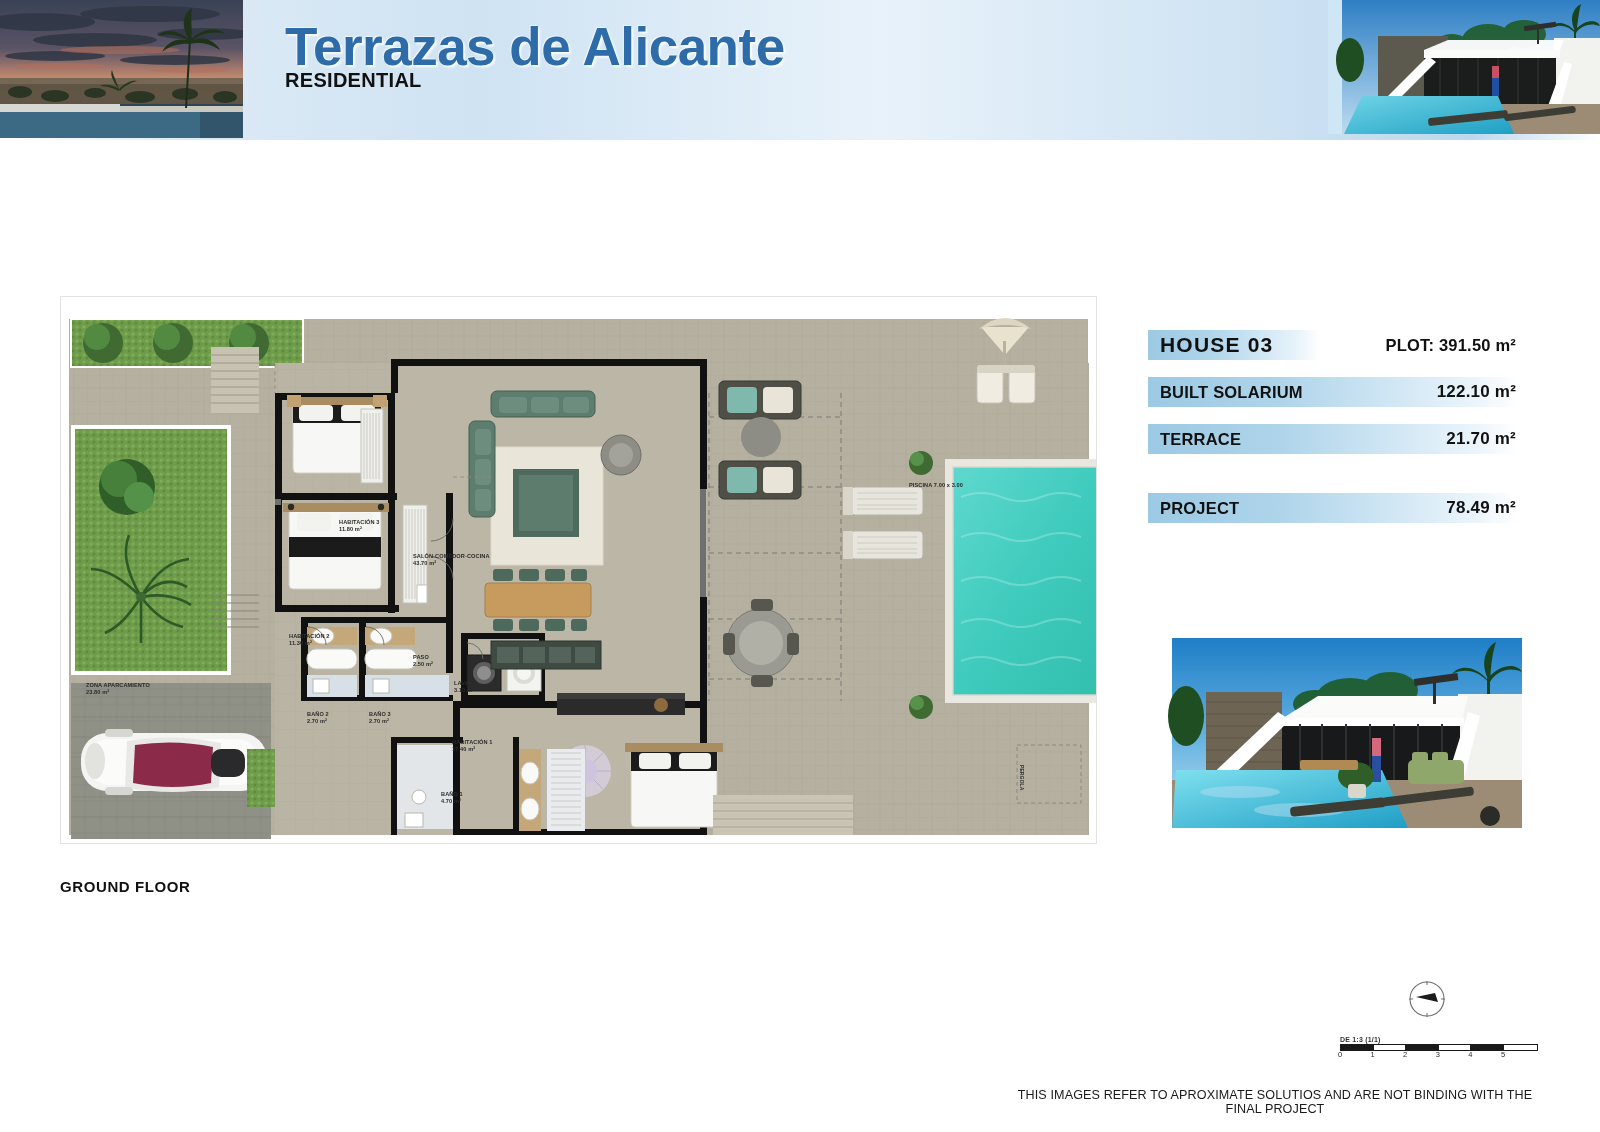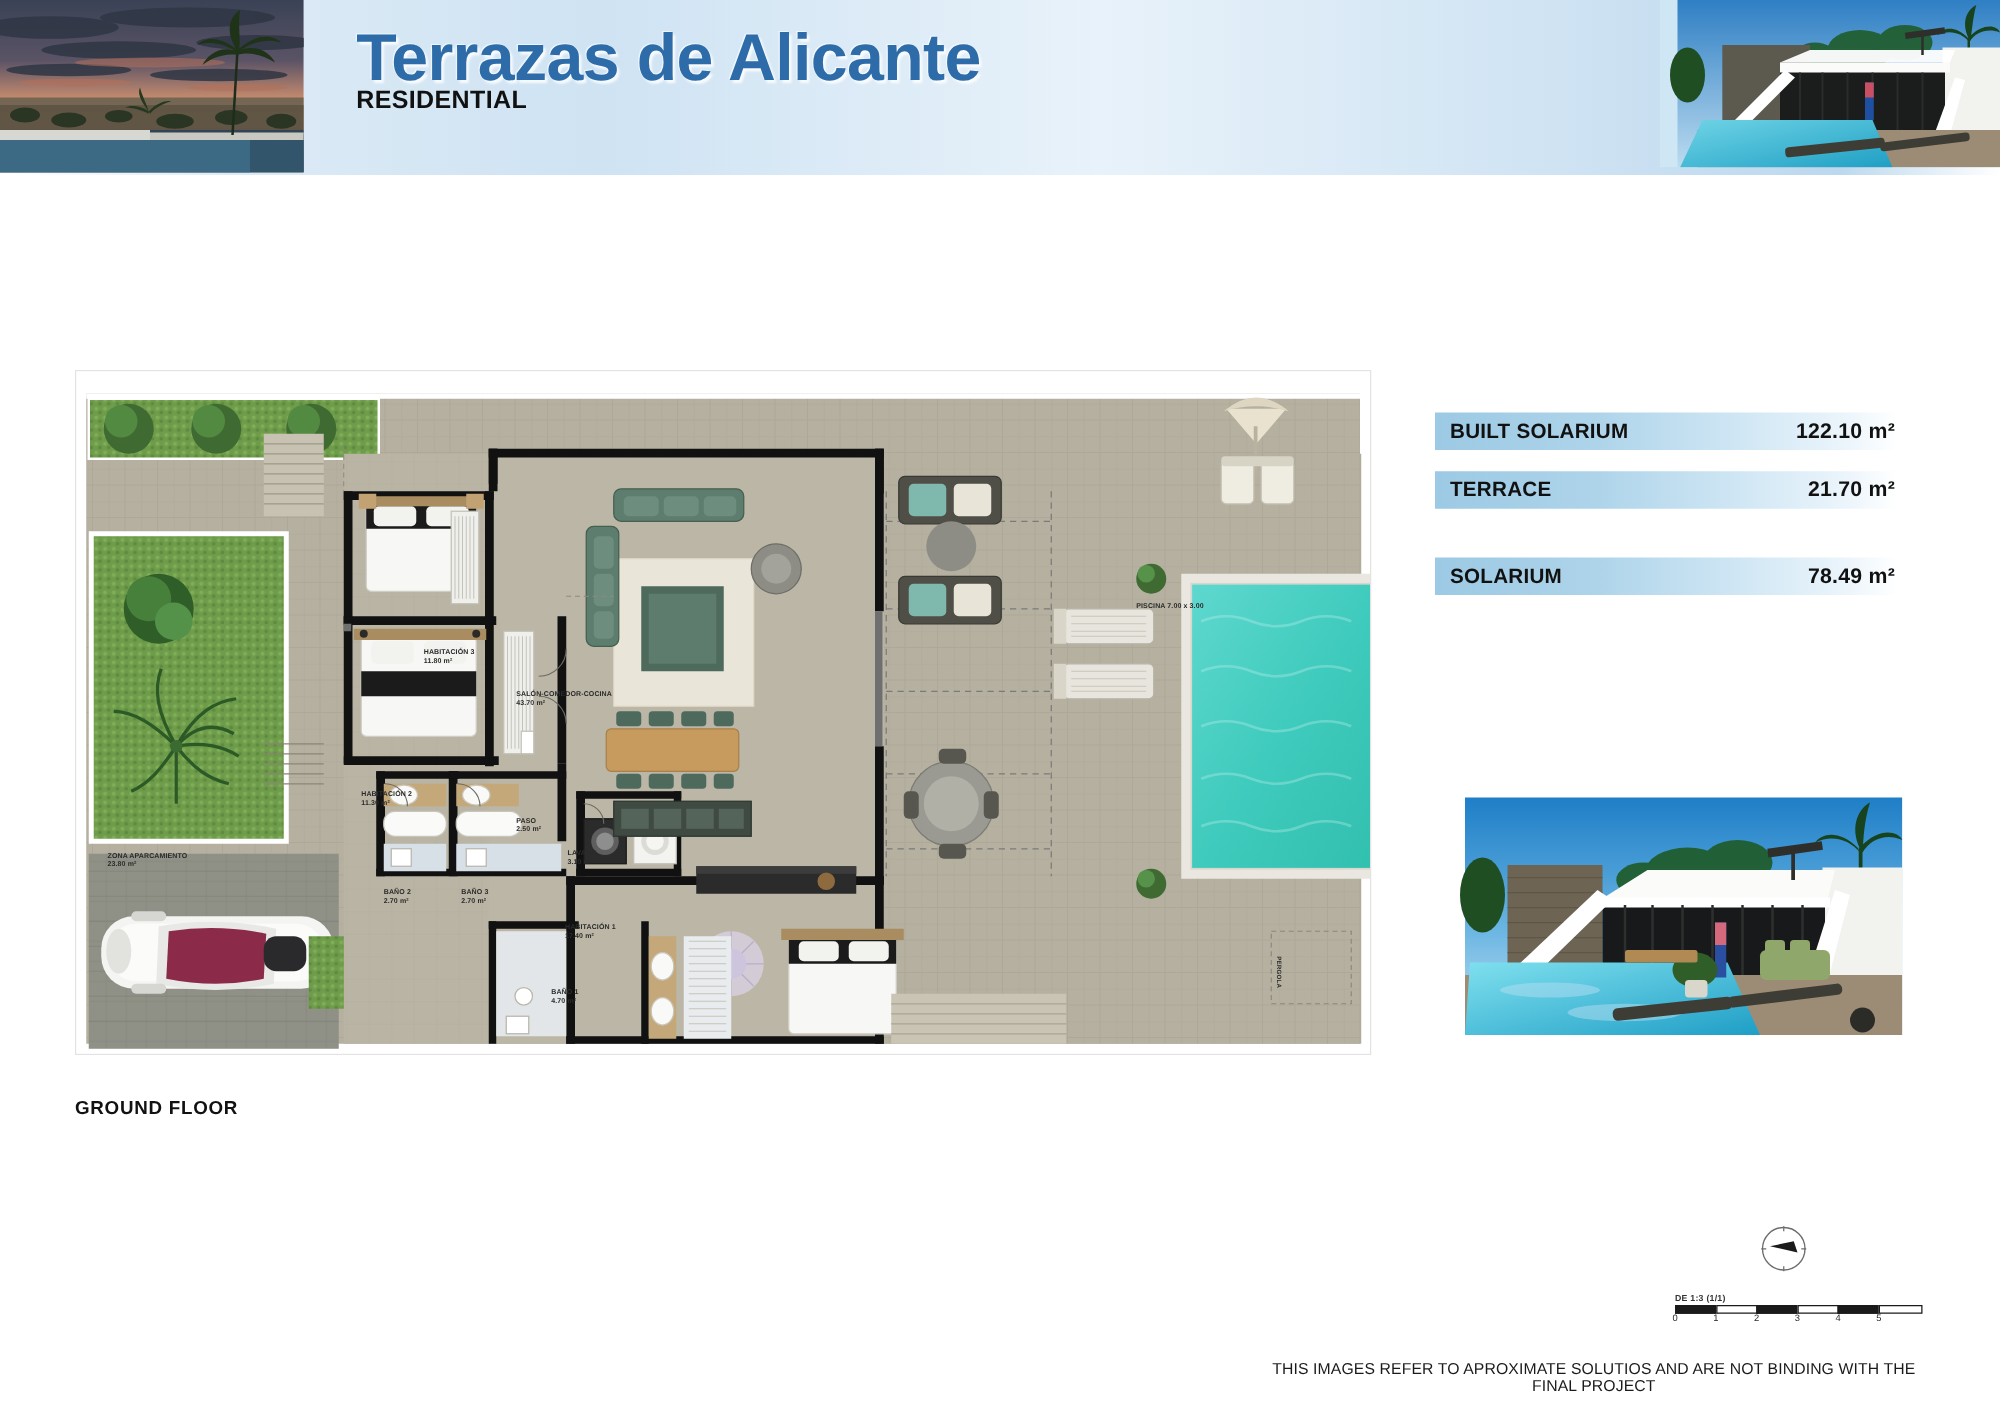--- a/index.html
+++ b/index.html
@@ -633,39 +633,44 @@
       <span class="a">23.80 m²</span>
   </div>
   <div class="lbl" style="left:848px;top:185px;">PISCINA 7.00 x 3.00</div>
   <div class="lbl" style="left:958px;top:468px;writing-mode:vertical-rl;text-orientation:mixed;font-size:5px;">PERGOLA</div>
 </div>
 
 <div id="ground-floor">GROUND FLOOR</div>
 
 <div id="spec">
 
+  <div class="spec-row title">
+    <div class="spec-bar w-title"></div>
+    <div class="spec-name">HOUSE 03</div>
+    <div class="spec-val">PLOT: 391.50 m²</div>
+  </div>
 
   <div class="spec-row">
     <div class="spec-bar w-full"></div>
     <div class="spec-name">BUILT SOLARIUM</div>
     <div class="spec-val">122.10 m²</div>
   </div>
 
   <div class="spec-row">
     <div class="spec-bar w-full"></div>
     <div class="spec-name">TERRACE</div>
     <div class="spec-val">21.70 m²</div>
   </div>
 
 
   <div id="spec-gap"></div>
 
   <div class="spec-row">
     <div class="spec-bar w-full"></div>
-    <div class="spec-name">SOLARIUM</div>
+    <div class="spec-name">PROJECT</div>
     <div class="spec-val">78.49 m²</div>
   </div>
 </div>
 
 <div id="render-photo">
   <svg class="photo" viewBox="0 0 372 208" preserveAspectRatio="none">
     <defs>
       <linearGradient id="skyC" x1="0" y1="0" x2="0" y2="1">
         <stop offset="0" stop-color="#1f7ec7"></stop>
           <stop offset="0.55" stop-color="#69b5e2"></stop>

